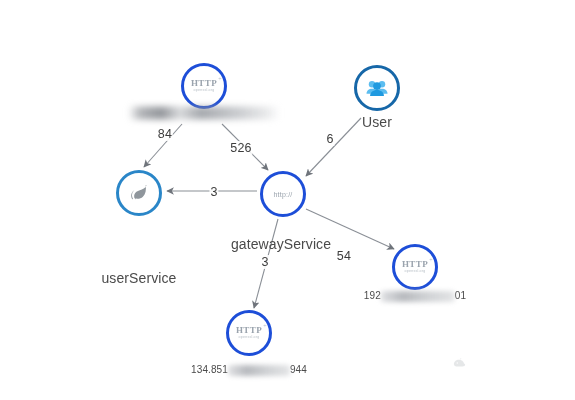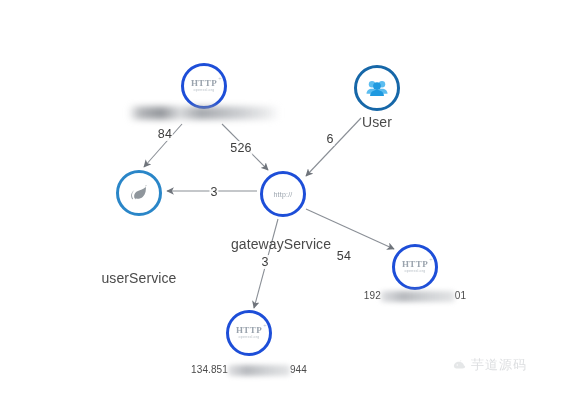--- a/index.html
+++ b/index.html
@@ -241,14 +241,13 @@
 <div class="edge-label" style="left:214px; top:192px;">3</div>
 <div class="edge-label" style="left:265px; top:262px;">3</div>
 <div class="edge-label" style="left:344px; top:226px;margin-top:30px;">54</div>
 
 <div class="watermark">
   <svg width="15" height="15" viewBox="0 0 24 24">
     <path d="M3 13c0-4 3.6-7 8-7 4.1 0 7.6 2.5 8.3 6.1.9.3 1.7 1 1.7 2 0 1.6-1.9 2.6-4 2.6H9c-3.3 0-6-1.7-6-3.7z" fill="#b7bbc0"></path>
     <circle cx="8.4" cy="11.2" r="1.1" fill="#ffffff"></circle>
     <path d="M12.2 5.2c.7-1 1.9-1.6 3-1.4-.4 1.1-1.3 1.9-2.4 2.1z" fill="#c3c7cb"></path>
   </svg>
-  <span class="wm-text">芋道源码</span>
 </div>
 
 </body></html>

